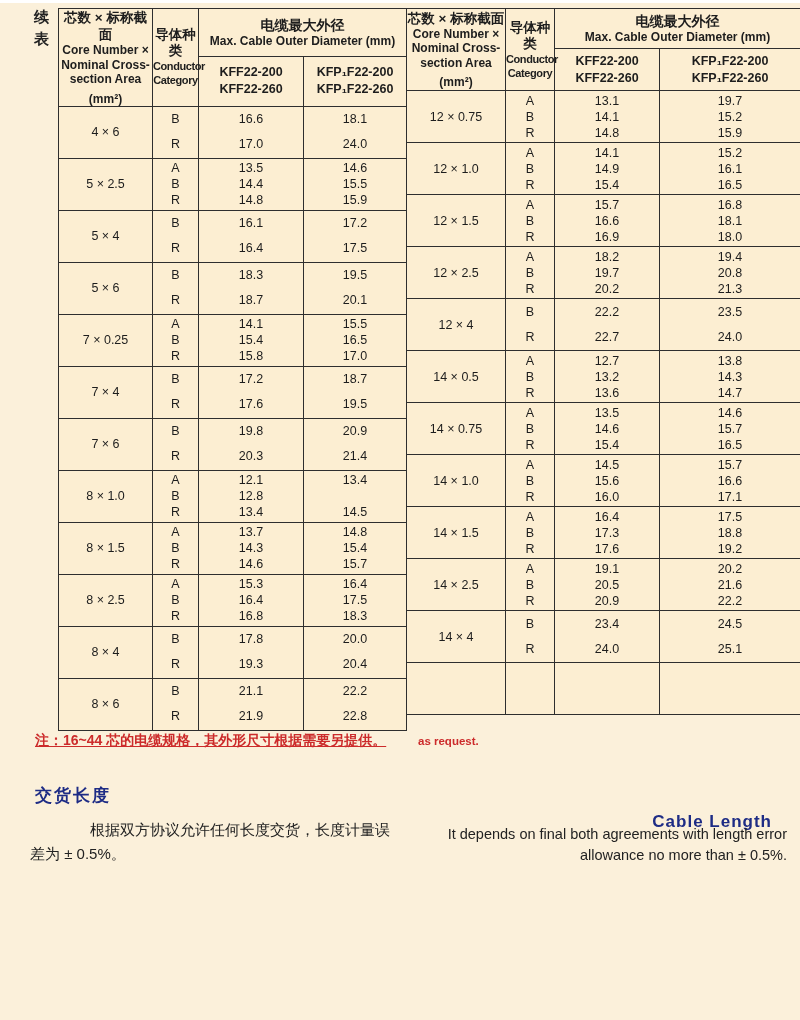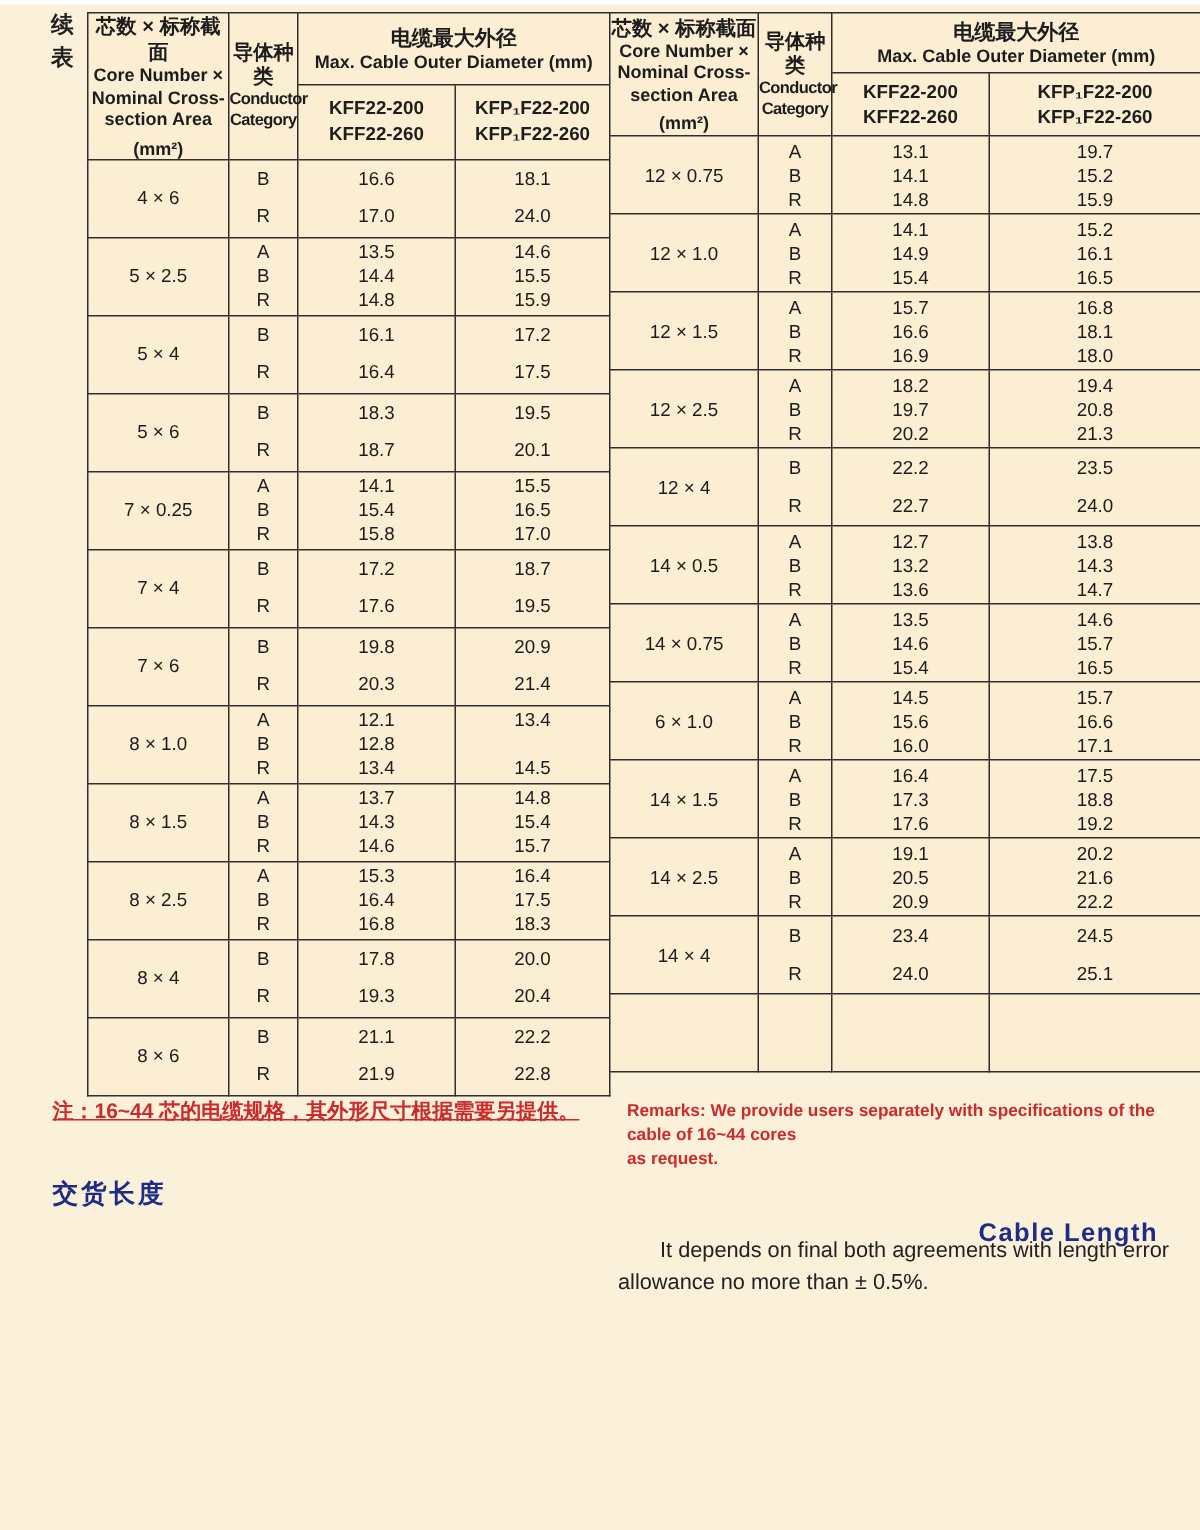--- a/index.html
+++ b/index.html
@@ -42,21 +42,21 @@
   #note-en{left:418px;top:733px;width:372px;font-size:11.5px;font-weight:bold;line-height:16px;}
 
   
   .sec-title{position:absolute;color:var(--navy);font-weight:bold;text-align:right;}
   #sec-title-zh{left:35px;top:784px;font-size:17px;letter-spacing:2px;}
   #sec-title-en{right:28px;top:812px;font-size:17px;letter-spacing:1px;}
 
   
   .sec-body{position:absolute;color:#222;}
   #sec-body-zh{left:30px;top:818px;width:368px;font-size:15px;line-height:24px;text-indent:4em;}
-  #sec-body-en{left:412px;top:824px;width:375px;font-size:14.5px;line-height:21px;text-indent:28px;}
+  #sec-body-en{left:412px;top:824px;width:375px;font-size:14.5px;line-height:21px;text-indent:28px;text-align:right;}
 </style>
 </head>
 <body>
 
 <div id="page">
   <div id="top-strip"></div>
 
   <div id="continued">
     <span>续</span>
     <span>表</span>
@@ -455,21 +455,21 @@
             <div>14.6</div>
             <div>15.4</div>
           </td>
           <td class="vals">
             <div>14.6</div>
             <div>15.7</div>
             <div>16.5</div>
           </td>
         </tr>
         <tr>
-          <td class="spec">6 × 1.0</td>
+          <td class="spec">14 × 1.0</td>
           <td class="vals">
             <div>A</div>
             <div>B</div>
             <div>R</div>
           </td>
           <td class="vals">
             <div>14.5</div>
             <div>15.6</div>
             <div>16.0</div>
           </td>
@@ -534,20 +534,20 @@
           <td class="spec"></td>
           <td class="vals"></td>
           <td class="vals"></td>
           <td class="vals"></td>
         </tr>
       </tbody>
   </table>
 
   <div class="note" id="note-zh">注：16~44 芯的电缆规格，其外形尺寸根据需要另提供。</div>
   <div class="note" id="note-en">
-    <div>Remarks:  We  provide users separately with specifications of the cable of 16~44  cores</div>
     <div>as request.</div>
   </div>
 
   <div class="sec-title" id="sec-title-zh">交货长度</div>
   <div class="sec-title" id="sec-title-en">Cable Length</div>
+  <div class="sec-body" id="sec-body-zh">根据双方协议允许任何长度交货，长度计量误差为 ± 0.5%。</div>
   <div class="sec-body" id="sec-body-en">It depends on final both agreements with length error allowance no more than ± 0.5%.</div>
 </div>
 
 </body></html>

